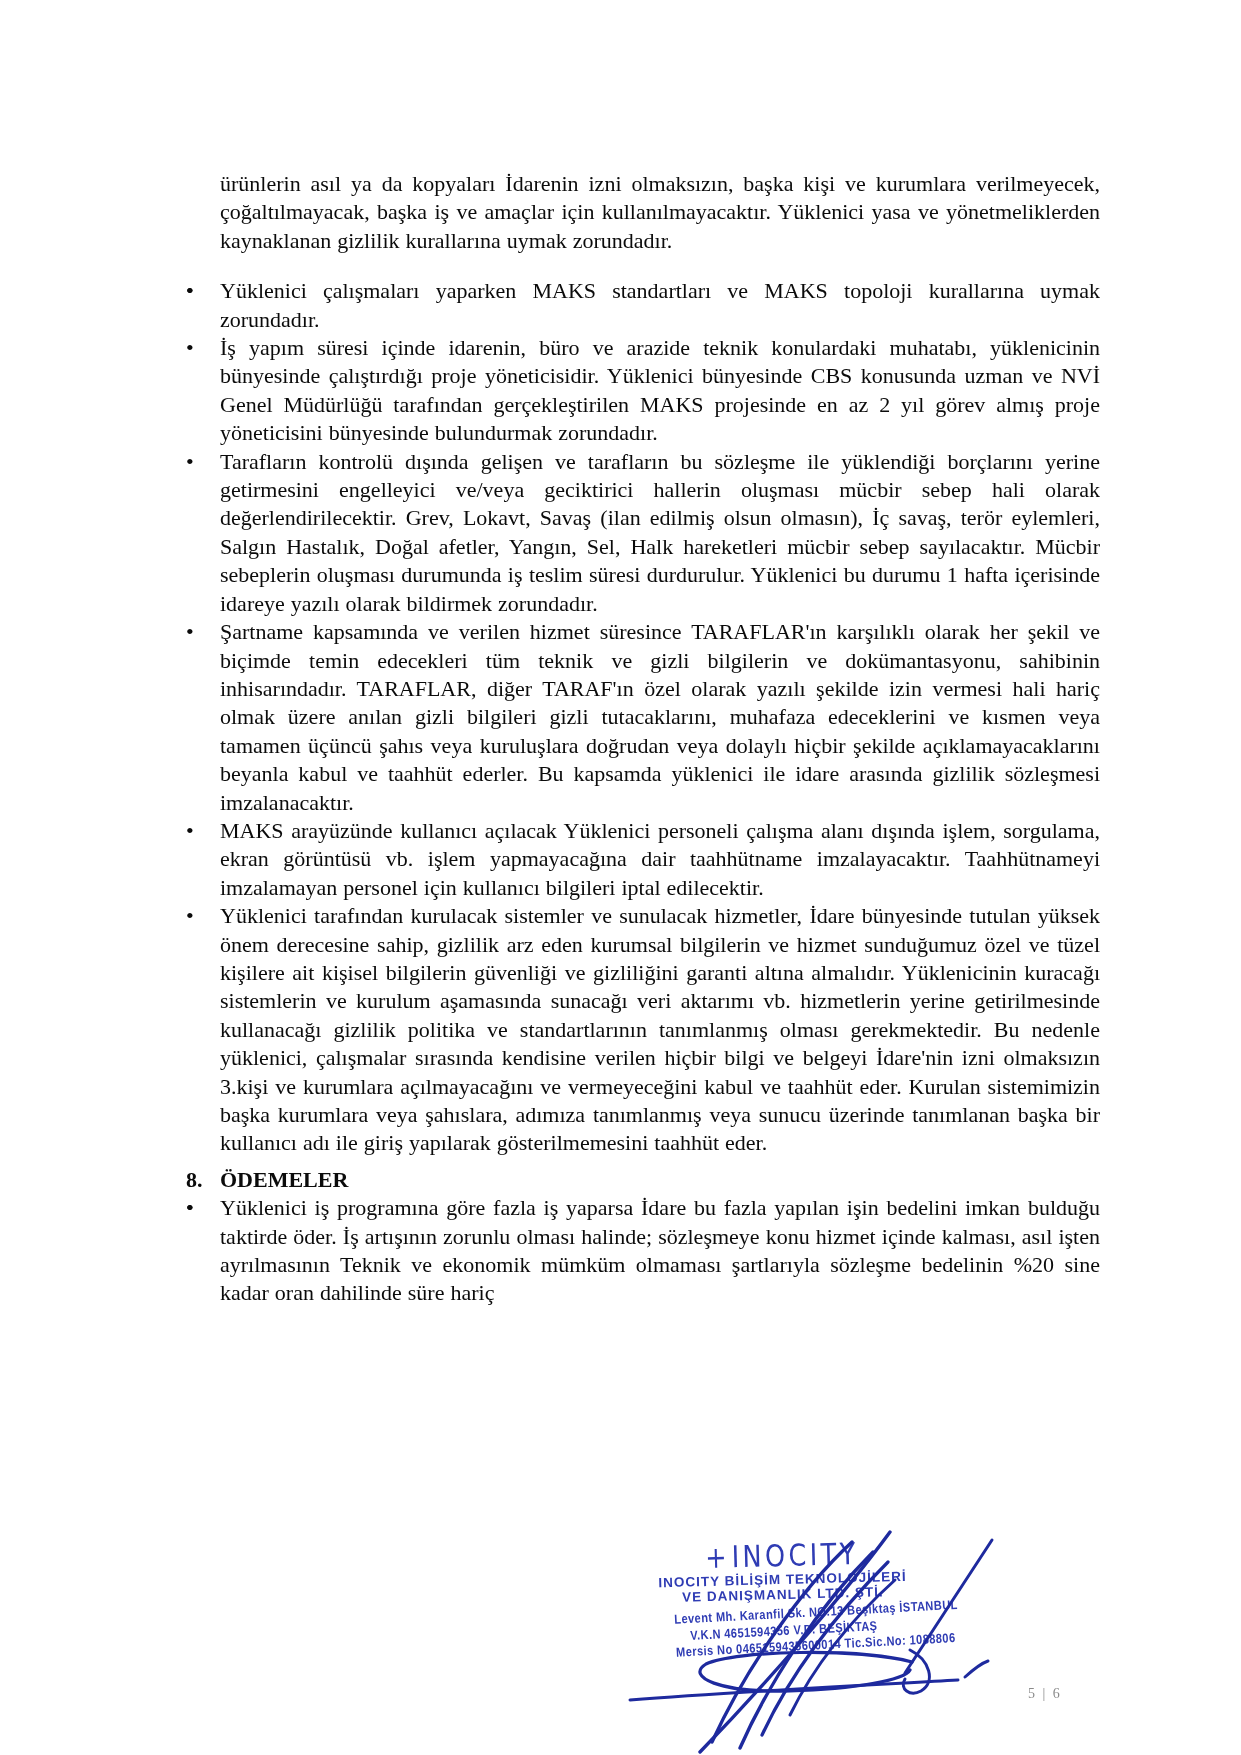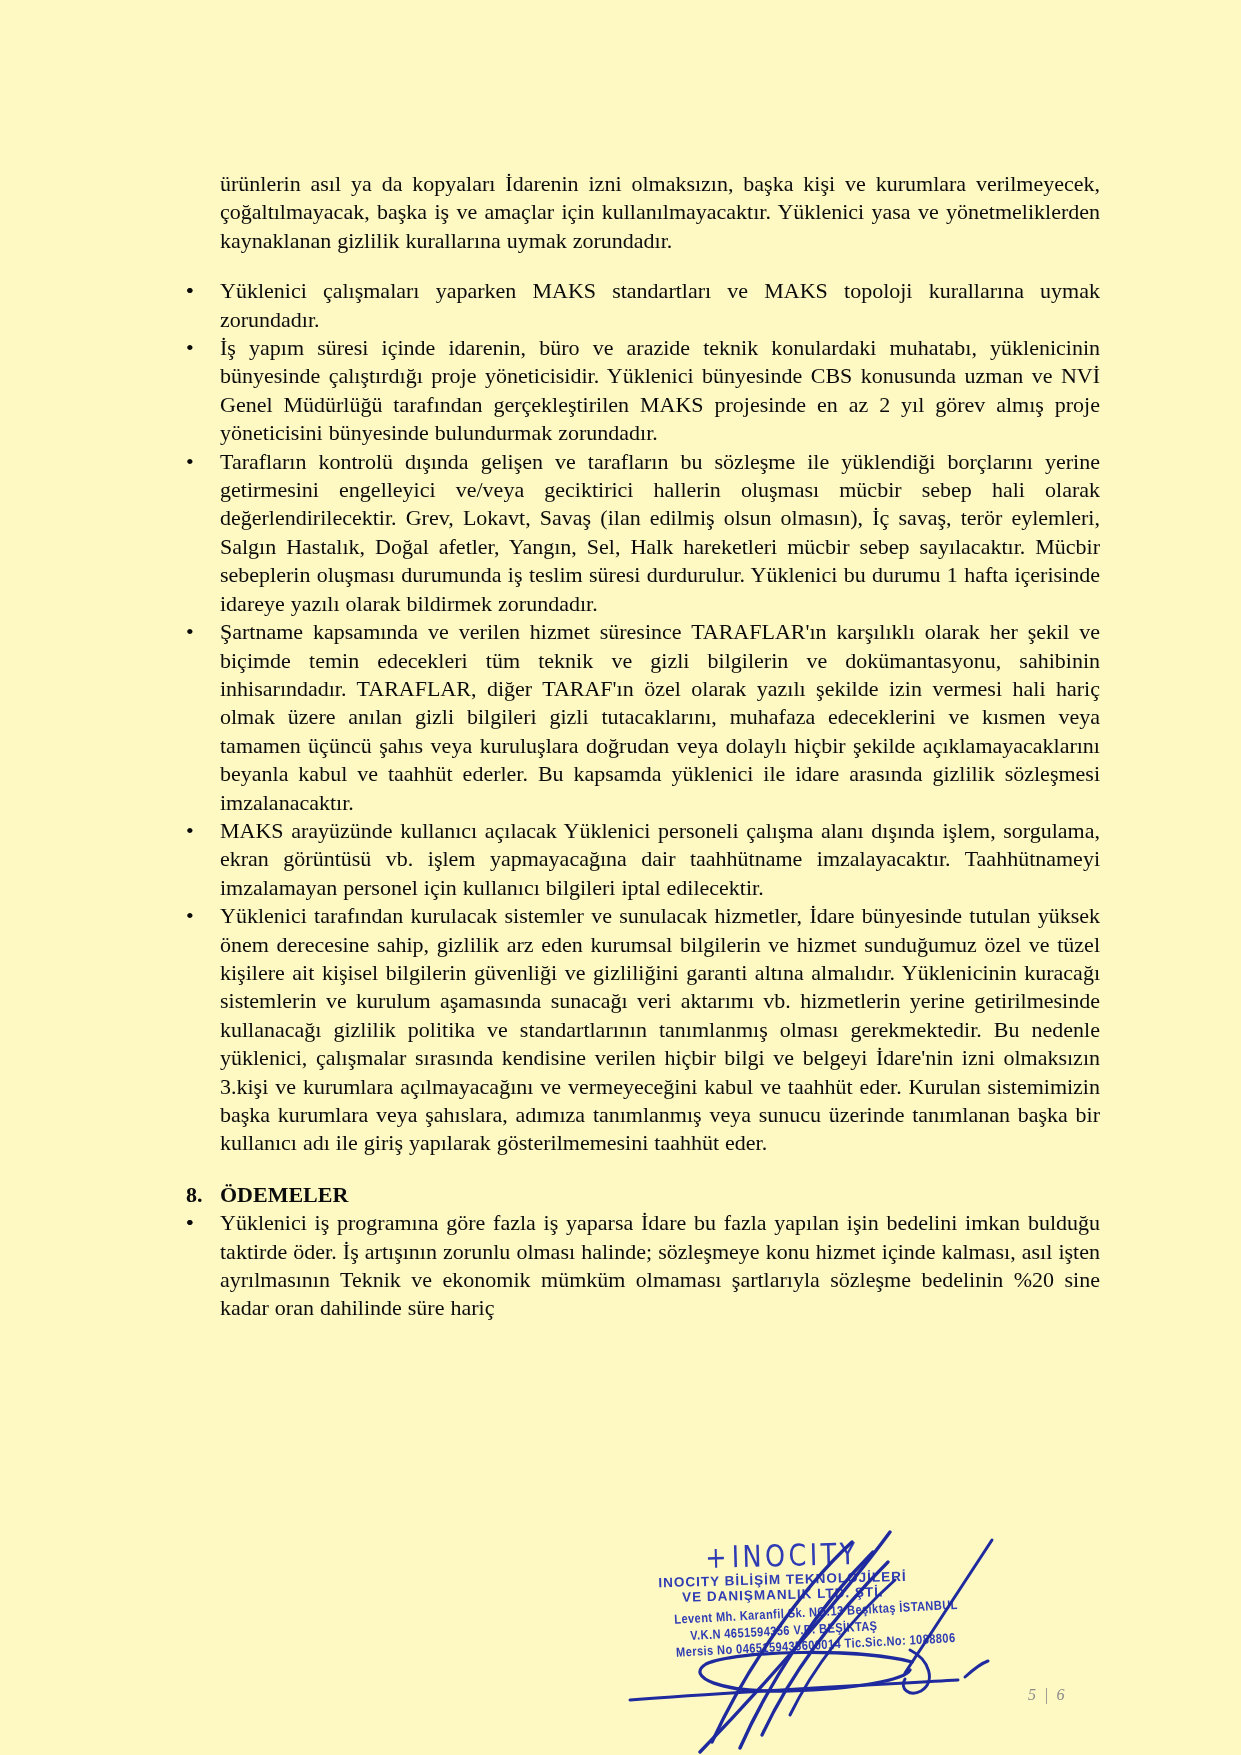--- a/index.html
+++ b/index.html
@@ -1,52 +1,51 @@
 <!DOCTYPE html>
 <html><head>
 <meta charset="utf-8">
 <style>
   html,body { margin:0; padding:0; background:#e8e8e8; }
   .page {
     position:relative;
     width:1241px; height:1755px;
     margin:0 auto;
-    background:#fef9c3;
+    background:#ffffff;
     font-family:"Liberation Serif", serif;
     color:#0b0b0b;
     overflow:hidden;
   }
   .content {
     position:absolute;
     left:184px; top:148px;
     width:916px;
     font-size:22px;
     line-height:28.4px;
     text-align:justify;
     word-spacing:0.5px;
   }
   .para-cont { padding-left:36px; }
   .li { position:relative; padding-left:36px; }
   .li .marker {
     position:absolute; left:2px; top:0;
     font-size:22px;
   }
   .heading {
-    margin-top:23px;
+    margin-top:8px;
     font-weight:bold;
   }
   .heading .hnum { display:inline-block; width:36px; padding-left:2px; box-sizing:border-box; }
   .footer-pageno {
     position:absolute;
     left:1028px; top:1686px;
-    font-size:16px;
+    font-size:14px;
     color:#8a8a8a;
     letter-spacing:2px;
     font-family:"Liberation Serif", serif;
-    font-style:italic;
   }
   
   .stamp {
     position:absolute;
     left:655px; top:1540px;
     width:256px;
     text-align:center;
     color:#2f3cb4;
     font-family:"Liberation Sans", sans-serif;
     transform:rotate(-1.5deg);

